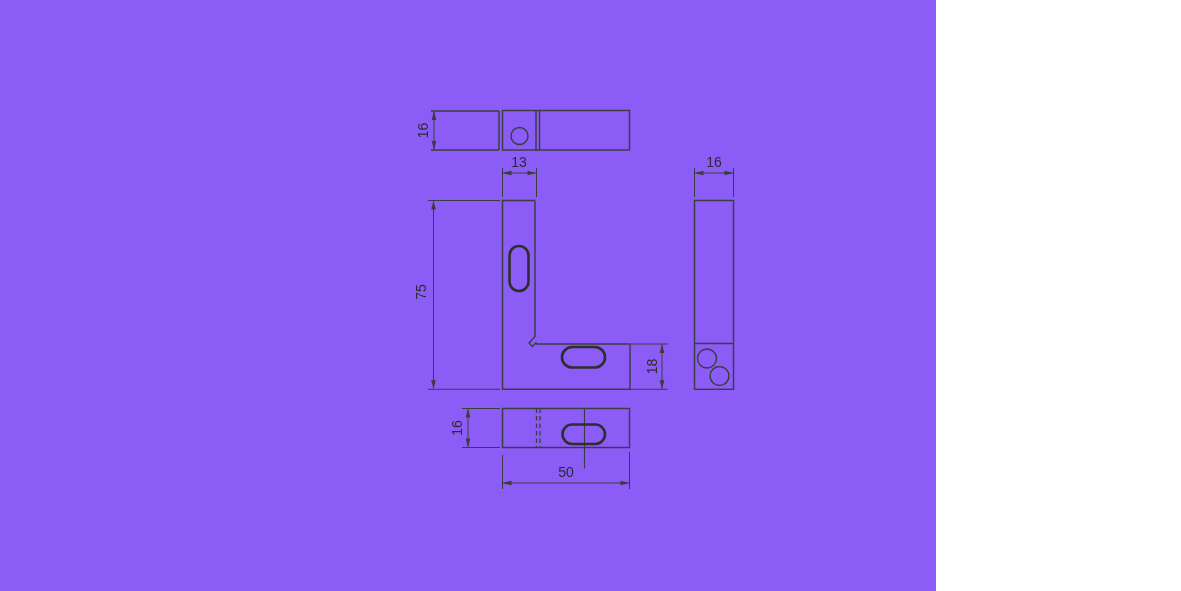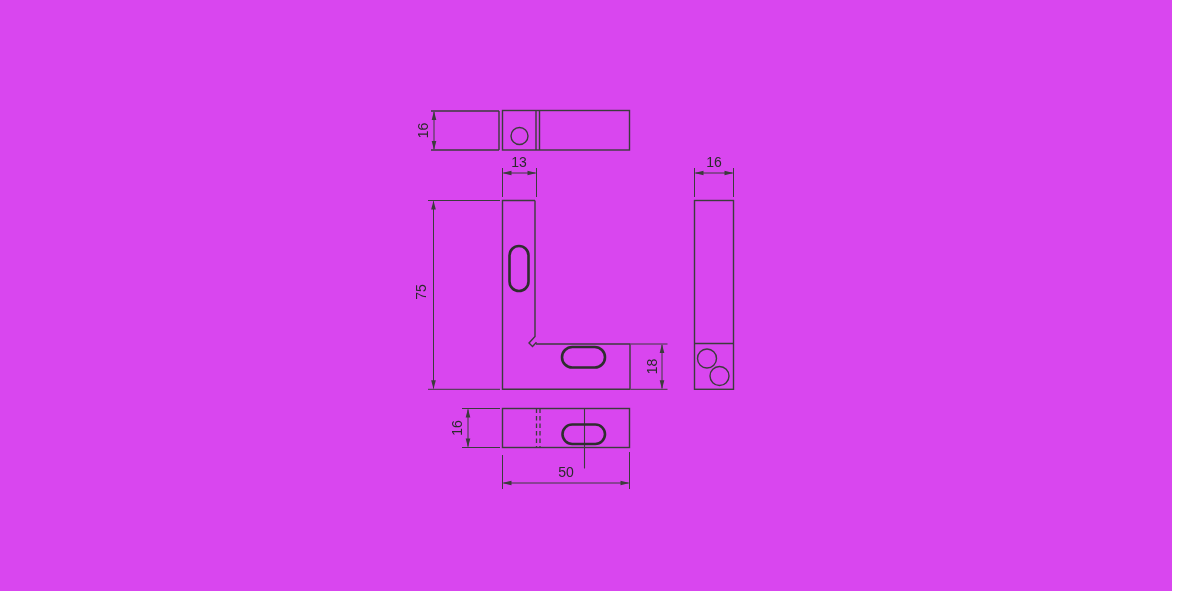--- a/index.html
+++ b/index.html
@@ -2,21 +2,21 @@
 <html><head>
 <meta charset="utf-8">
 <style>
   html,body{margin:0;padding:0;}
   body{
     width:1181px;height:591px;
     background:#ffffff;
     font-family:"Liberation Sans", sans-serif;
     overflow:hidden;
   }
-  .stage{position:relative;width:1172px;height:591px;background:#d946ef;}
+  .stage{position:relative;width:936px;height:591px;background:#8b5cf6;}
   svg{display:block;}
   .obj{stroke:#3c3c3c;stroke-width:1.4;fill:none;}
   .bold{stroke:#2e2e2e;stroke-width:2.6;fill:none;stroke-linejoin:round;}
   .dim{stroke:#3c3c3c;stroke-width:1;fill:none;}
   .hid{stroke:#3c3c3c;stroke-width:1.3;fill:none;stroke-dasharray:4.5 3;}
   .cl{stroke:#3c3c3c;stroke-width:1.1;fill:none;}
   .arr{fill:#3c3c3c;stroke:none;}
   .dimtext{
     font-family:"Liberation Sans", sans-serif;
     font-size:14px;

